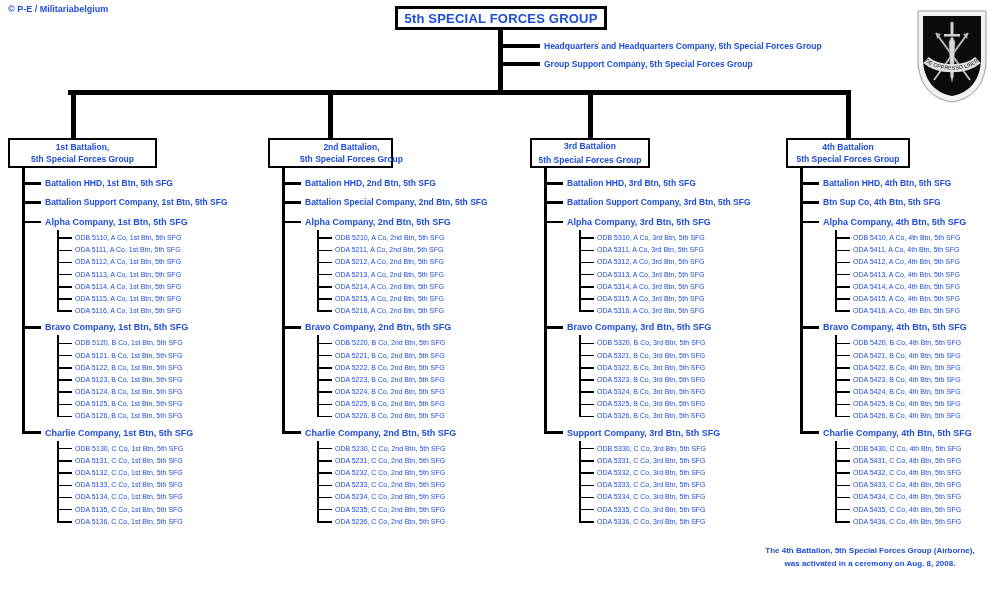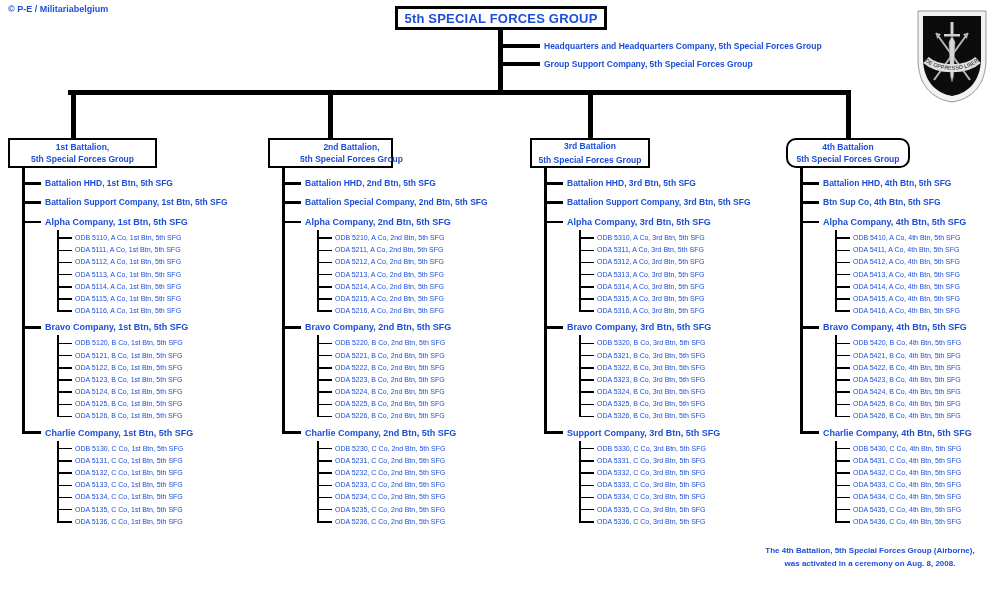--- a/index.html
+++ b/index.html
@@ -182,21 +182,21 @@
           <div class="team-row"><span>ODB 5330, C Co, 3rd Btn, 5th SFG</span></div>
           <div class="team-row"><span>ODA 5331, C Co, 3rd Btn, 5th SFG</span></div>
           <div class="team-row"><span>ODA 5332, C Co, 3rd Btn, 5th SFG</span></div>
           <div class="team-row"><span>ODA 5333, C Co, 3rd Btn, 5th SFG</span></div>
           <div class="team-row"><span>ODA 5334, C Co, 3rd Btn, 5th SFG</span></div>
           <div class="team-row"><span>ODA 5335, C Co, 3rd Btn, 5th SFG</span></div>
           <div class="team-row"><span>ODA 5336, C Co, 3rd Btn, 5th SFG</span></div>
         </div>
       </div>
       <div class="battalion" style="left: 786px;">
-        <div class="bn-box" style="width: 124px; border-radius: 10px;">
+        <div class="bn-box" style="width: 124px;">
           <div>4th Battalion</div>
           <div>5th Special Forces Group</div>
         </div>
         <div class="bn-trunk"></div>
         <div class="unit-row"><span>Battalion HHD, 4th Btn, 5th SFG</span></div>
         <div class="unit-row"><span>Btn Sup Co, 4th Btn, 5th SFG</span></div>
         <div class="company-row"><span>Alpha Company, 4th Btn, 5th SFG</span></div>
         <div class="teams">
           <div class="sub-trunk"></div>
           <div class="team-row"><span>ODB 5410, A Co, 4th Btn, 5th SFG</span></div>

